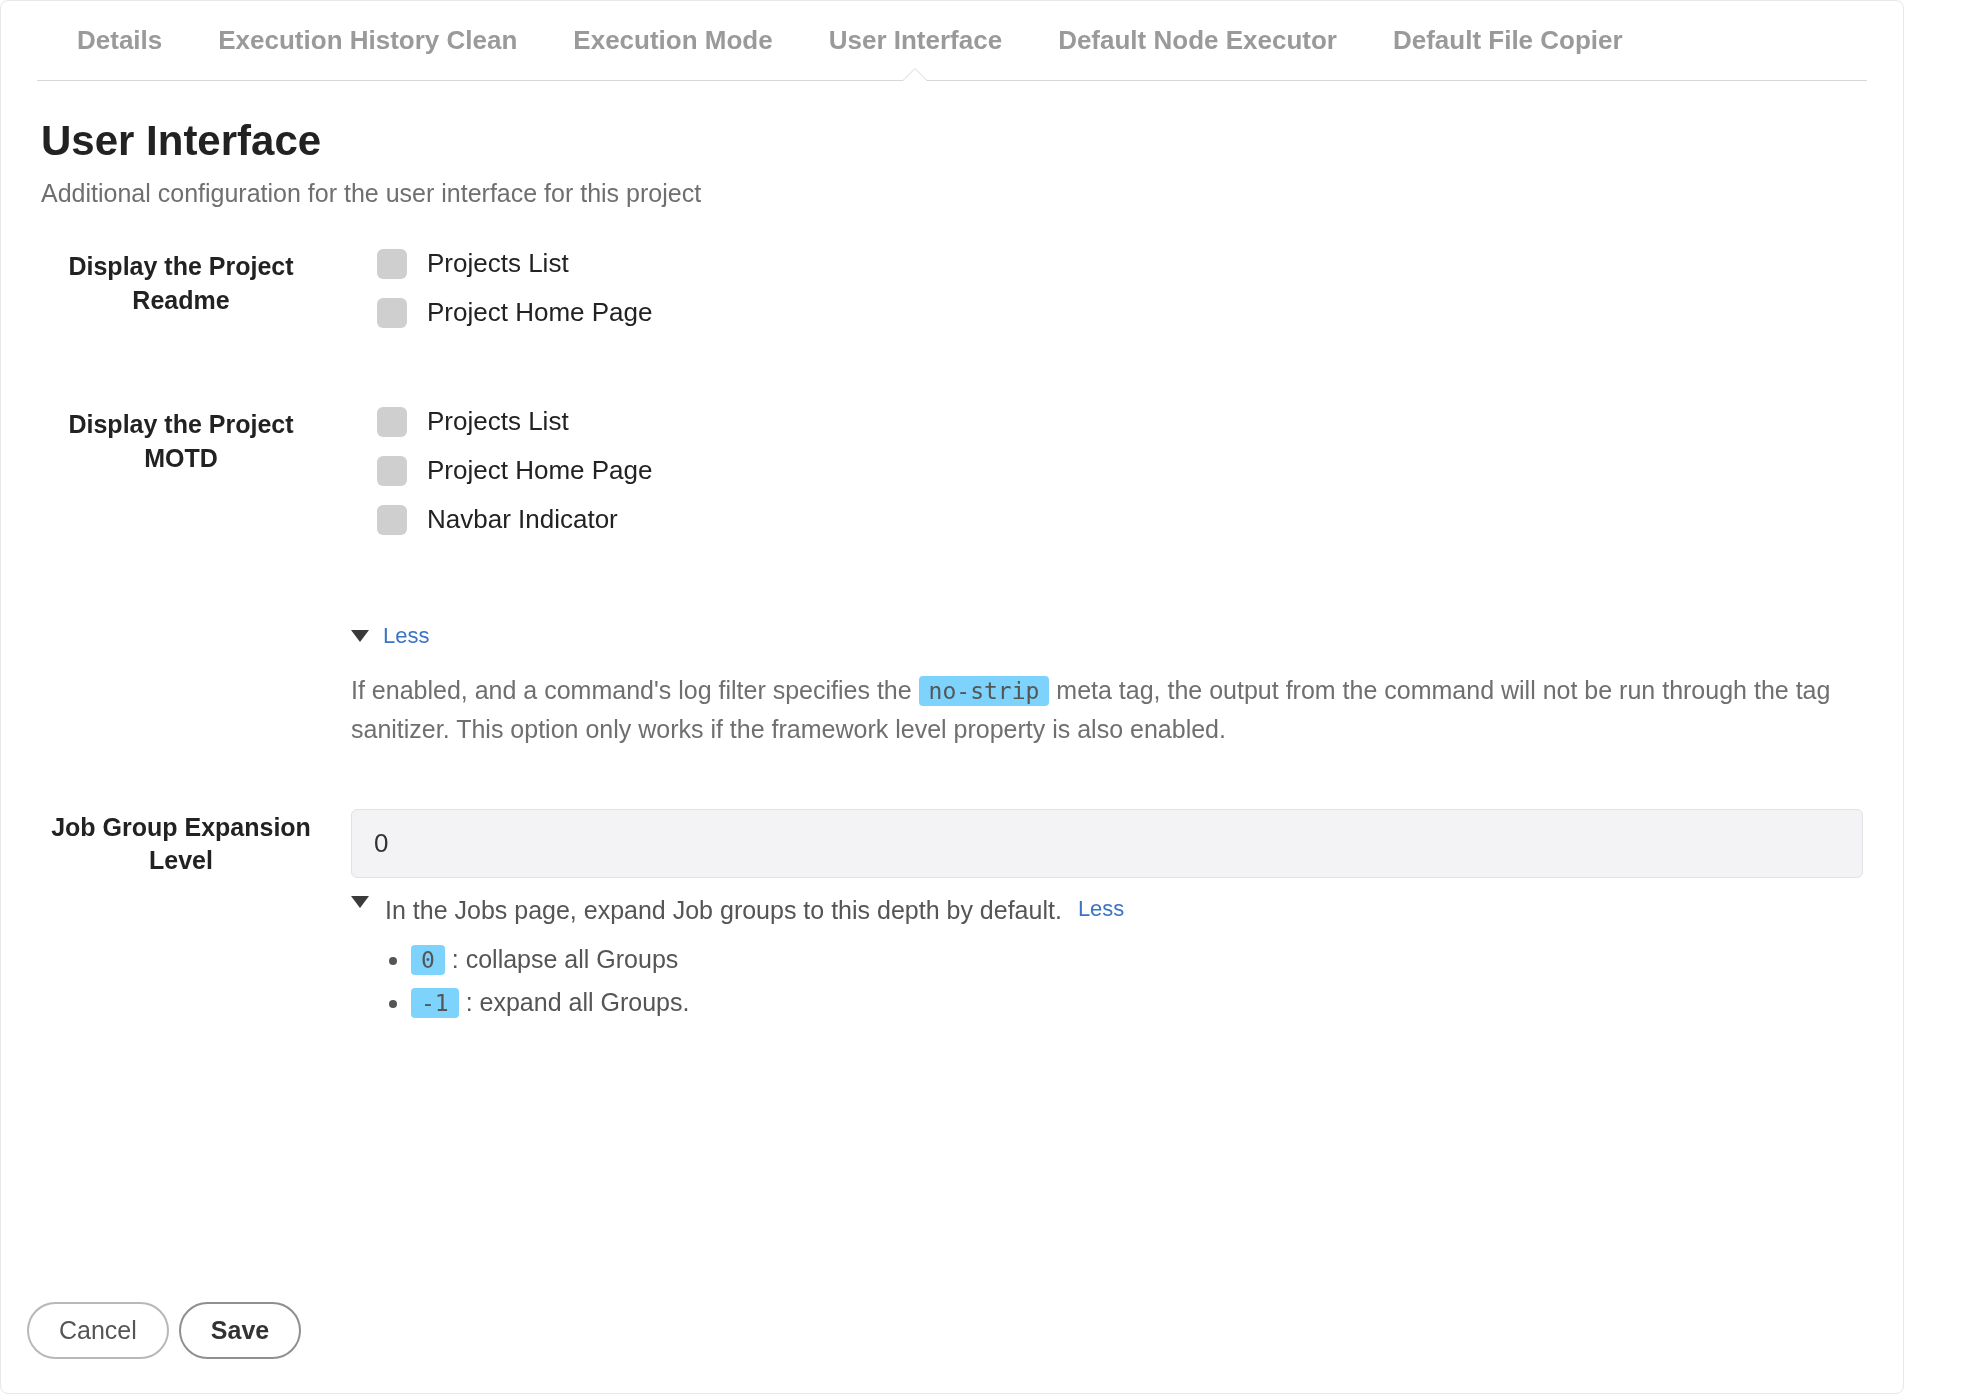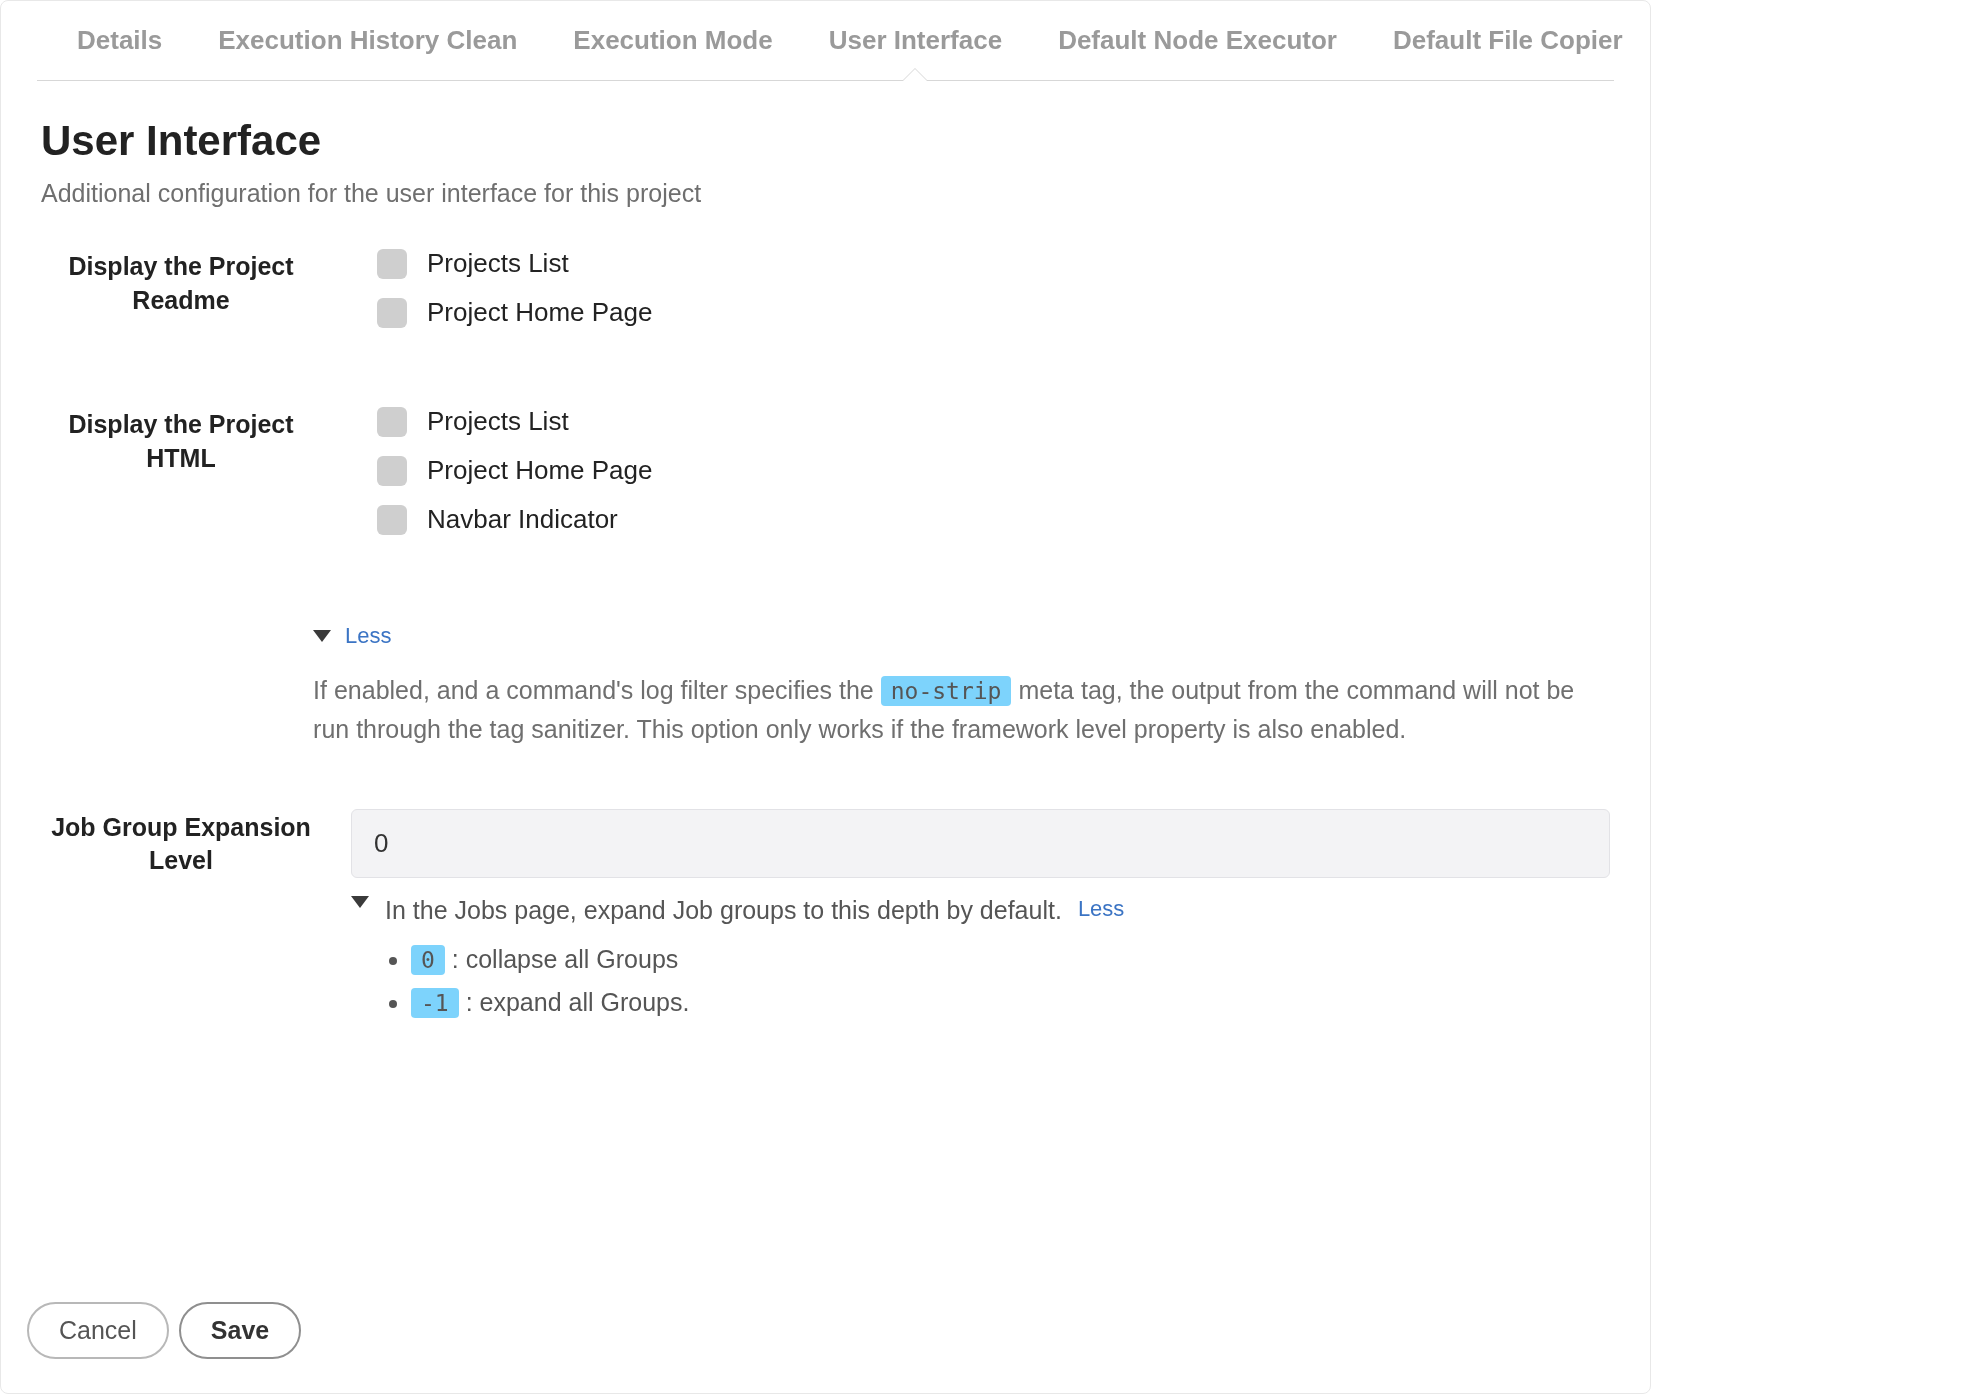--- a/index.html
+++ b/index.html
@@ -3,21 +3,21 @@
 <meta charset="utf-8">
 <style>
   * { box-sizing: border-box; margin: 0; padding: 0; }
   html, body {
     font-family: -apple-system, BlinkMacSystemFont, "Segoe UI", Helvetica, Arial, sans-serif;
     background: #ffffff;
     color: #333;
     font-size: 22px;
   }
   .page {
-    width: 1651px;
+    width: 1904px;
     min-height: 1394px;
     position: relative;
     padding: 0 40px 40px 40px;
     border: 1px solid #e8e8e8;
     border-radius: 8px;
   }
   .tabs {
     display: flex;
     gap: 56px;
     padding: 16px 40px 0 40px;
@@ -204,21 +204,21 @@
         <span class="check-text">Projects List</span>
       </div>
       <div class="check-line">
         <span class="checkbox"></span>
         <span class="check-text">Project Home Page</span>
       </div>
     </div>
   </div>
 
   <div class="form-row">
-    <div class="form-label">Display the Project HTML</div>
+    <div class="form-label">Display the Project MOTD</div>
     <div class="form-control">
       <div class="check-line">
         <span class="checkbox"></span>
         <span class="check-text">Projects List</span>
       </div>
       <div class="check-line">
         <span class="checkbox"></span>
         <span class="check-text">Project Home Page</span>
       </div>
       <div class="check-line">

